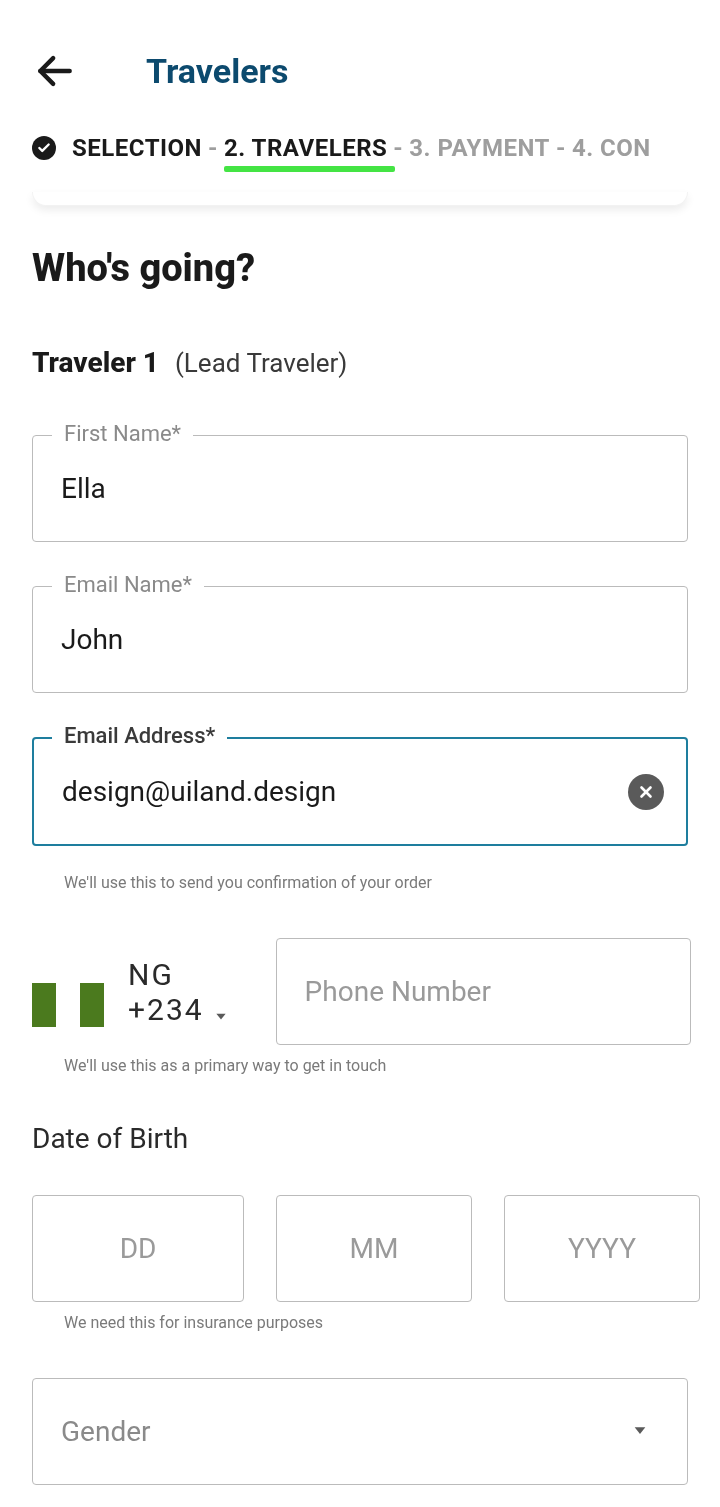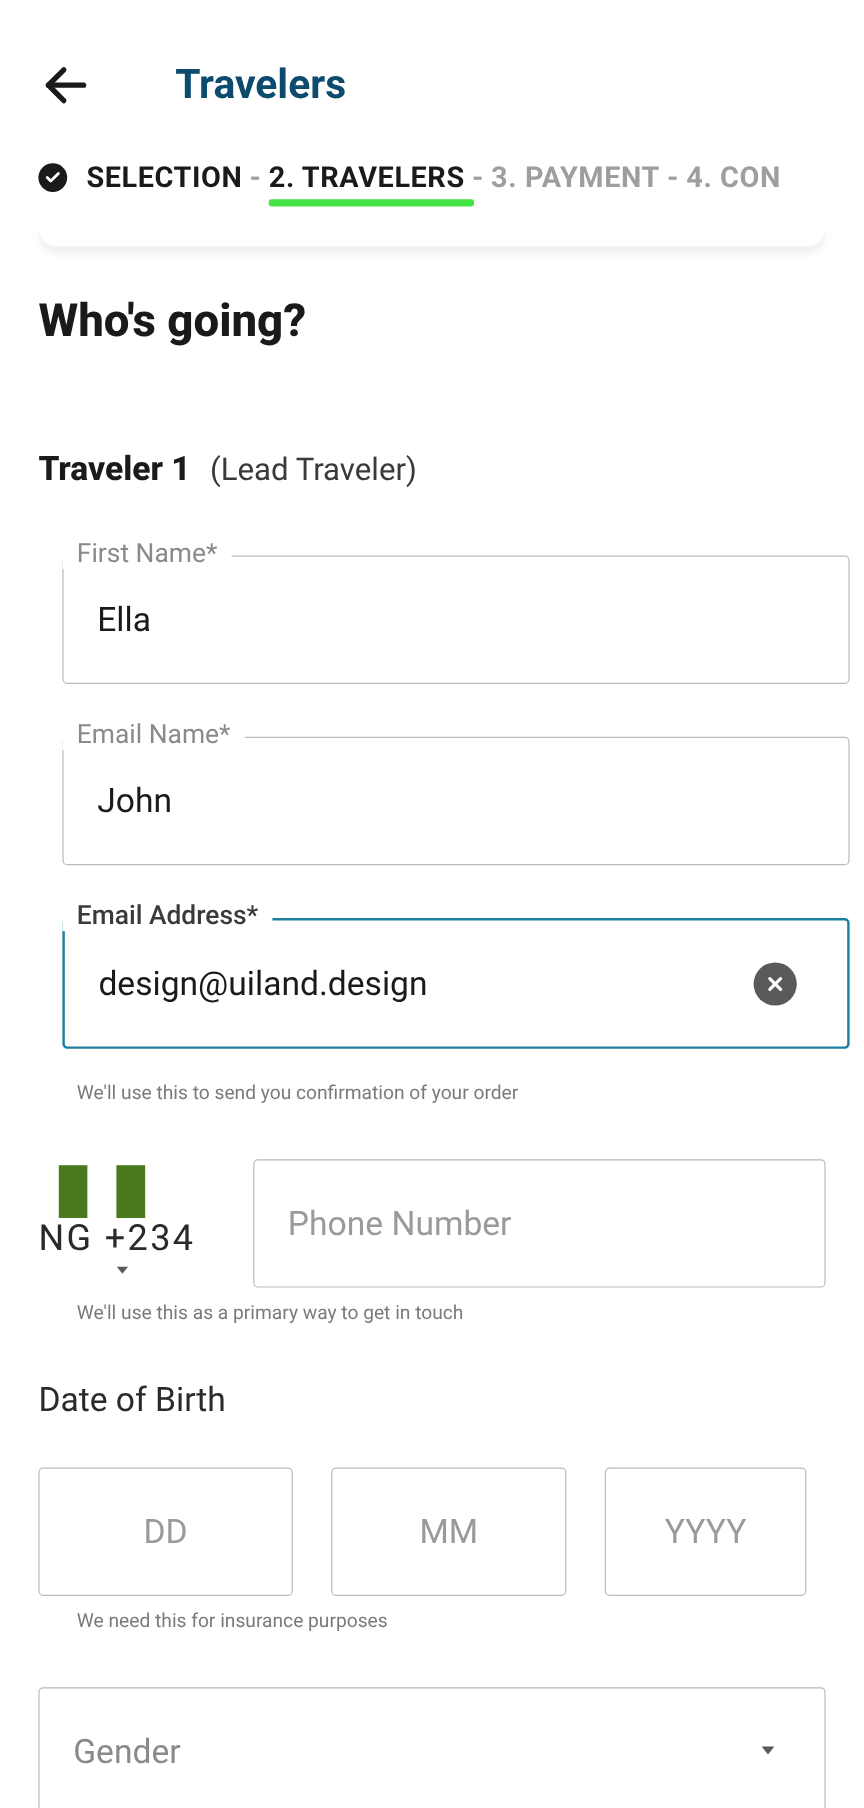--- a/index.html
+++ b/index.html
@@ -87,21 +87,21 @@
       border: 1px solid rgba(0,0,0,0.05);
       border-top: none;
     }
     .content {
       padding: 40px 32px 0 32px;
     }
     .section-title {
       font-size: 38px;
       font-weight: 800;
       color: #1a1a1a;
-      margin-bottom: 84px;
+      margin-bottom: 56px;
     }
     .traveler-header {
       display: flex;
       align-items: baseline;
       margin-bottom: 56px;
     }
     .traveler-num {
       font-size: 28px;
       font-weight: 800;
       color: #1a1a1a;
@@ -127,21 +127,20 @@
     }
     .field-input {
       width: 100%;
       border: 1.5px solid #bbb;
       border-radius: 4px;
       padding: 36px 28px;
       font-size: 28px;
       color: #1a1a1a;
       outline: none;
       background: transparent;
-      margin-left: 20px;
     }
     .field.focused .field-input {
       border: 2.5px solid #1e7e9e;
     }
     .field.focused .field-label {
       color: #3a3a3a;
       font-weight: 500;
     }
     .field-clear {
       position: absolute;
@@ -166,23 +165,22 @@
       padding-right: 40px;
       line-height: 1.4;
     }
     .phone-row {
       display: flex;
       align-items: center;
       margin-bottom: 28px;
     }
     .country-picker {
       display: flex;
-      align-items: center;
+      align-items: flex-end;
       margin-right: 48px;
-      flex-direction: column;
     }
     .flag {
       display: flex;
       margin-right: 24px;
     }
     .flag-stripe {
       width: 24px;
       height: 44px;
     }
     .flag-stripe.green { background: #4b7a1e; }
@@ -225,21 +223,21 @@
       font-size: 28px;
       text-align: center;
       outline: none;
       color: #1a1a1a;
     }
     .dob-input::placeholder {
       color: #9a9a9a;
     }
     .dob-input.dd { width: 212px; }
     .dob-input.mm { width: 196px; }
-    .dob-input.yyyy { width: 168px; }
+    .dob-input.yyyy { width: 196px; }
     .gender-field {
       position: relative;
       margin-top: 24px;
     }
     .gender-select {
       width: 100%;
       border: 1.5px solid #bbb;
       border-radius: 4px;
       padding: 36px 28px;
       font-size: 28px;

